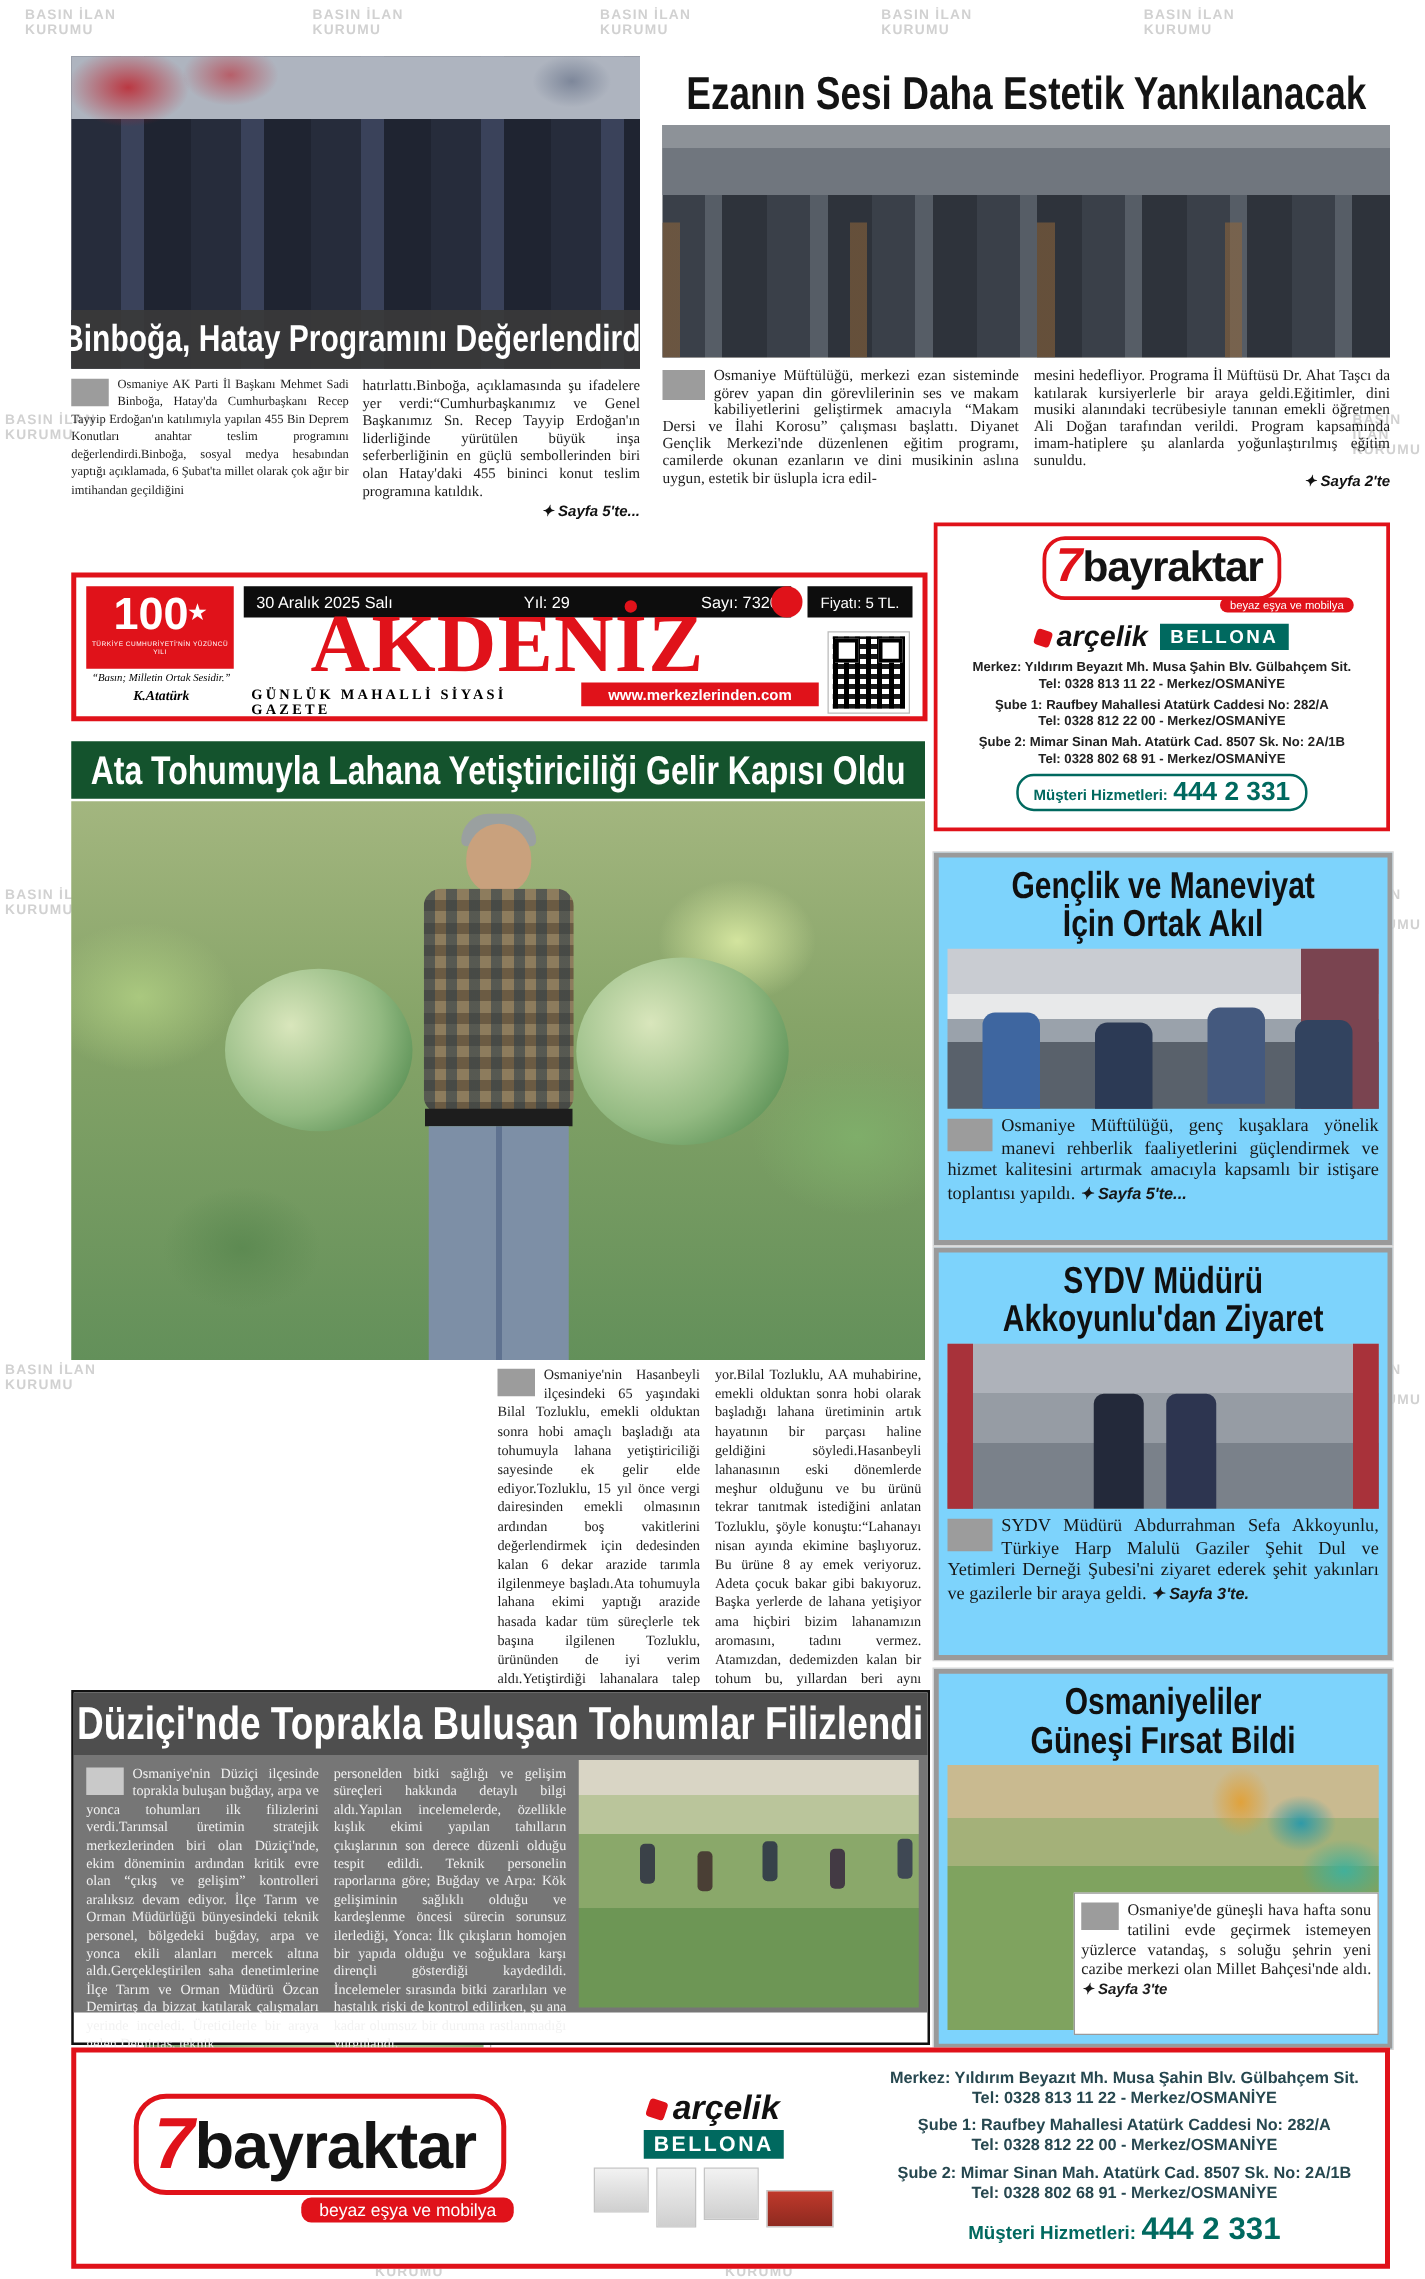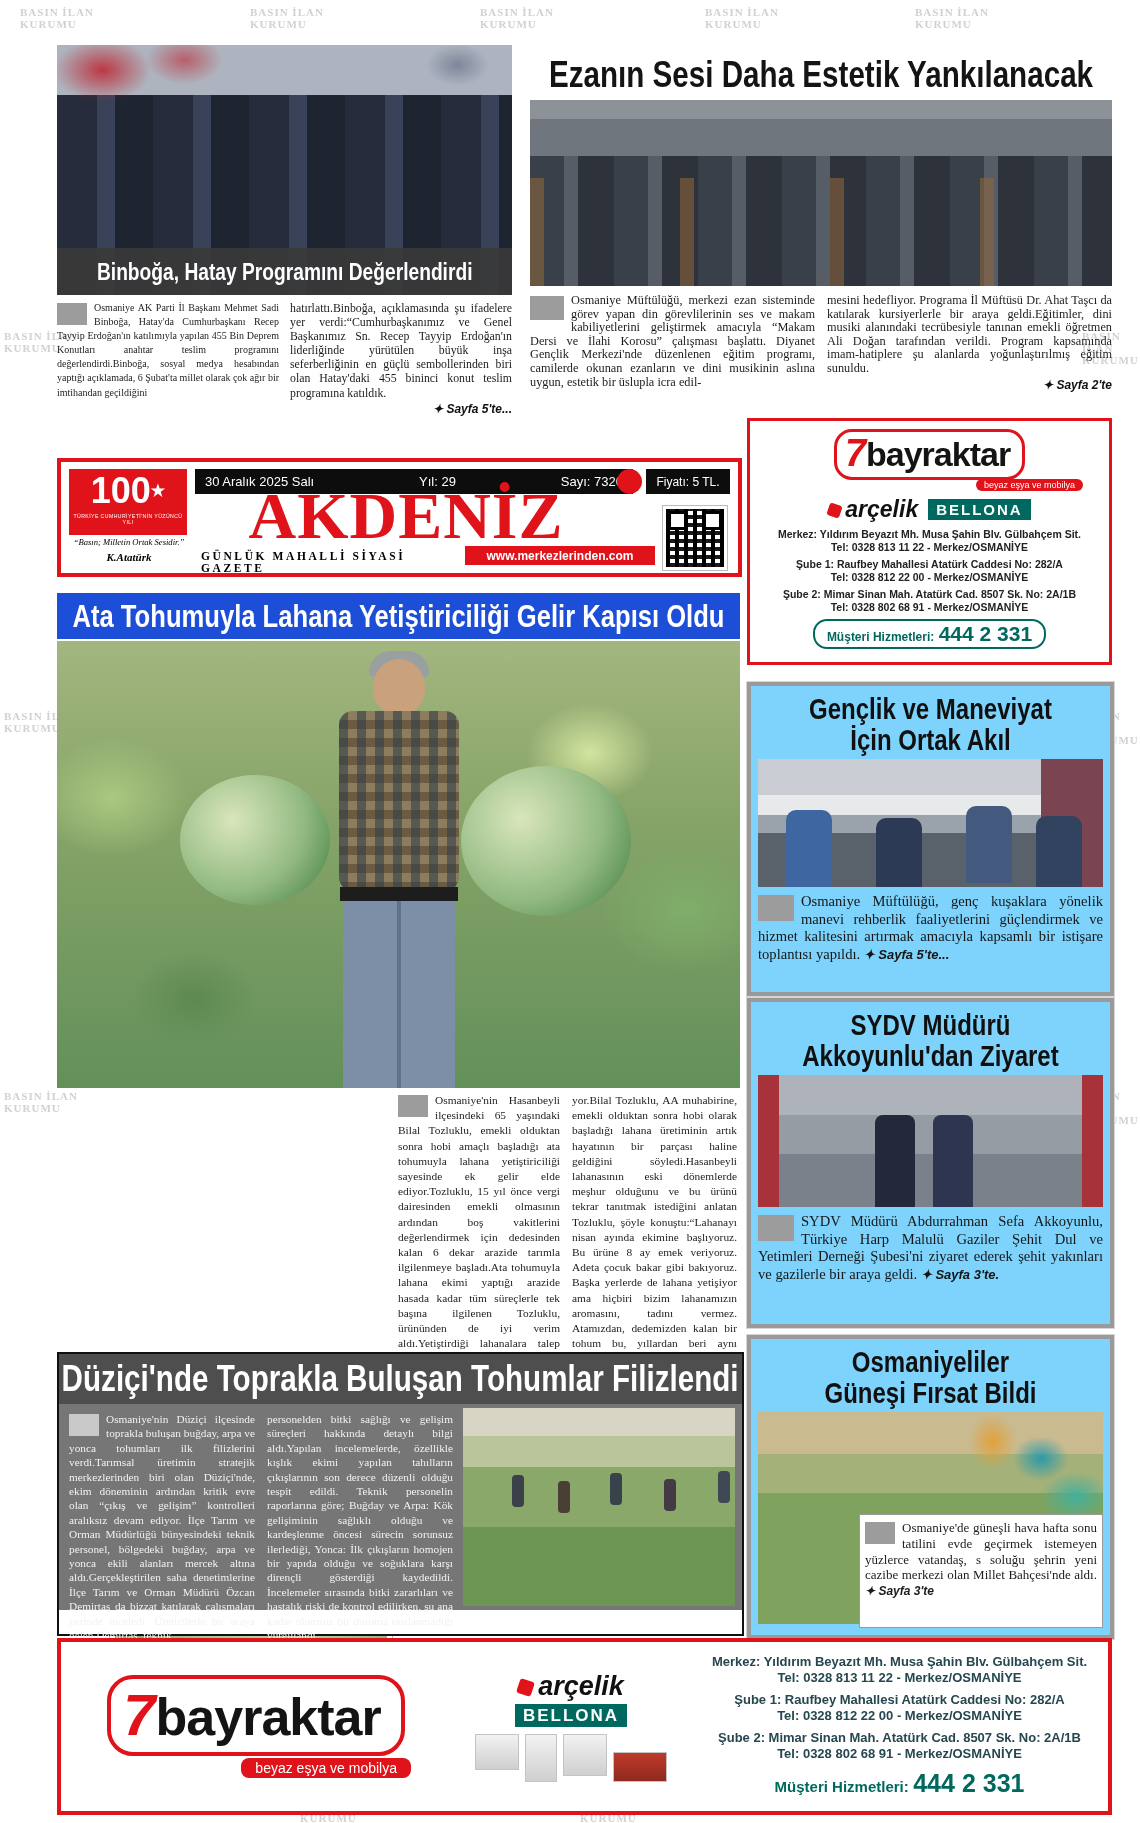--- a/index.html
+++ b/index.html
@@ -1,20 +1,20 @@
 <!DOCTYPE html>
 <html><head>
 <meta charset="utf-8">
 <style>
   html,body{margin:0;padding:0;}
   body{width:1140px;height:1823px;position:relative;background:#ffffff;
        font-family:"Liberation Serif",serif;overflow:hidden;}
   .abs{position:absolute;}
   
-  .wm{position:absolute;color:#c6c6c6;font-family:Liberation Serif, serif;
+  .wm{position:absolute;color:#c6c6c6;font-family:Liberation Sans, sans-serif;
       font-weight:bold;font-size:11px;line-height:12px;white-space:pre-line;
       letter-spacing:1px;opacity:.8;z-index:0;}
   
   .bodytext{font-size:12.3px;line-height:14.2px;text-align:justify;color:#1c1c1c;}
   .leadbox{float:left;width:36px;height:26px;background:#9c9c9c;margin:2px 7px 2px 0;}
   .pageref{font-family:"Liberation Sans",sans-serif;font-weight:bold;font-style:italic;
            font-size:12px;text-align:right;color:#111;margin-top:2px;}
   .cond{display:block;white-space:pre;transform:scaleX(.8);transform-origin:center;}
   .headbar{display:flex;align-items:center;justify-content:center;
            font-family:"Liberation Sans",sans-serif;font-weight:bold;color:#fff;}
@@ -143,21 +143,21 @@
 KURUMU</div>
 <div class="wm" style="left:1082px;top:1090px">BASIN İLAN
 KURUMU</div>
 <div class="wm" style="left:300px;top:1800px">BASIN İLAN
 KURUMU</div>
 <div class="wm" style="left:580px;top:1800px">BASIN İLAN
 KURUMU</div>
 
 <div class="abs" style="left:57px;top:45px;width:455px;height:355px">
   <div class="photo ph-crowd" style="width:455px;height:250px"></div>
-  <div class="headbar abs" style="left:0;top:203px;width:455px;height:47px;background:rgba(58,58,58,.92);font-size:24px">
+  <div class="headbar abs" style="left:0;top:203px;width:455px;height:47px;background:rgba(58,58,58,.92);font-size:30px">
     <span class="cond">Binboğa, Hatay Programını Değerlendirdi</span>
   </div>
   <div class="abs" style="left:0;top:256px;width:222px;height:99px">
     <div class="bodytext" style="font-size:10px;line-height:14.1px">
       <span class="leadbox" style="width:30px;height:22px"></span><span>Osmaniye AK Parti İl Başkanı Mehmet Sadi Binboğa, Hatay'da Cumhurbaşkanı Recep Tayyip Erdoğan'ın katılımıyla yapılan 455 Bin Deprem Konutları anahtar teslim programını değerlendirdi.Binboğa, sosyal medya hesabından yaptığı açıklamada, 6 Şubat'ta millet olarak çok ağır bir imtihandan geçildiğini</span>
     </div>
   </div>
   <div class="abs" style="left:233px;top:256px;width:222px;height:99px">
     <div class="bodytext" style="font-size:11.8px;line-height:14.1px">hatırlattı.Binboğa, açıklamasında şu ifadelere yer verdi:“Cumhurbaşkanımız ve Genel Başkanımız Sn. Recep Tayyip Erdoğan'ın liderliğinde yürütülen büyük inşa seferberliğinin en güçlü sembollerinden biri olan Hatay'daki 455 bininci konut teslim programına katıldık.</div>
     <div class="pageref">✦ Sayfa 5'te...</div>
@@ -219,21 +219,21 @@
 Tel: 0328 813 11 22 - Merkez/OSMANİYE</div>
   <div class="adlines" style="margin-top:4px">Şube 1: Raufbey Mahallesi Atatürk Caddesi No: 282/A
 Tel: 0328 812 22 00 - Merkez/OSMANİYE</div>
   <div class="adlines" style="margin-top:4px">Şube 2: Mimar Sinan Mah. Atatürk Cad. 8507 Sk. No: 2A/1B
 Tel: 0328 802 68 91 - Merkez/OSMANİYE</div>
   <div style="margin-top:5px">
     <span class="cust"><span style="font-size:12px">Müşteri Hizmetleri:</span> <span style="font-size:21px">444 2 331</span></span>
   </div>
 </div>
 
-<div class="abs headbar" style="left:57px;top:593px;width:683px;height:46px;background:#1d4ed8;font-size:32px">
+<div class="abs headbar" style="left:57px;top:593px;width:683px;height:46px;background:#14532d;font-size:32px">
   <span class="cond">Ata Tohumuyla Lahana Yetiştiriciliği Gelir Kapısı Oldu</span>
 </div>
 <div class="abs photo ph-field" style="left:57px;top:641px;width:683px;height:447px">
   <div class="farmer">
     <div class="f-cap"></div>
     <div class="f-head"></div>
     <div class="f-torso"></div>
     <div class="f-belt"></div>
     <div class="f-jeans"></div>
   </div>

